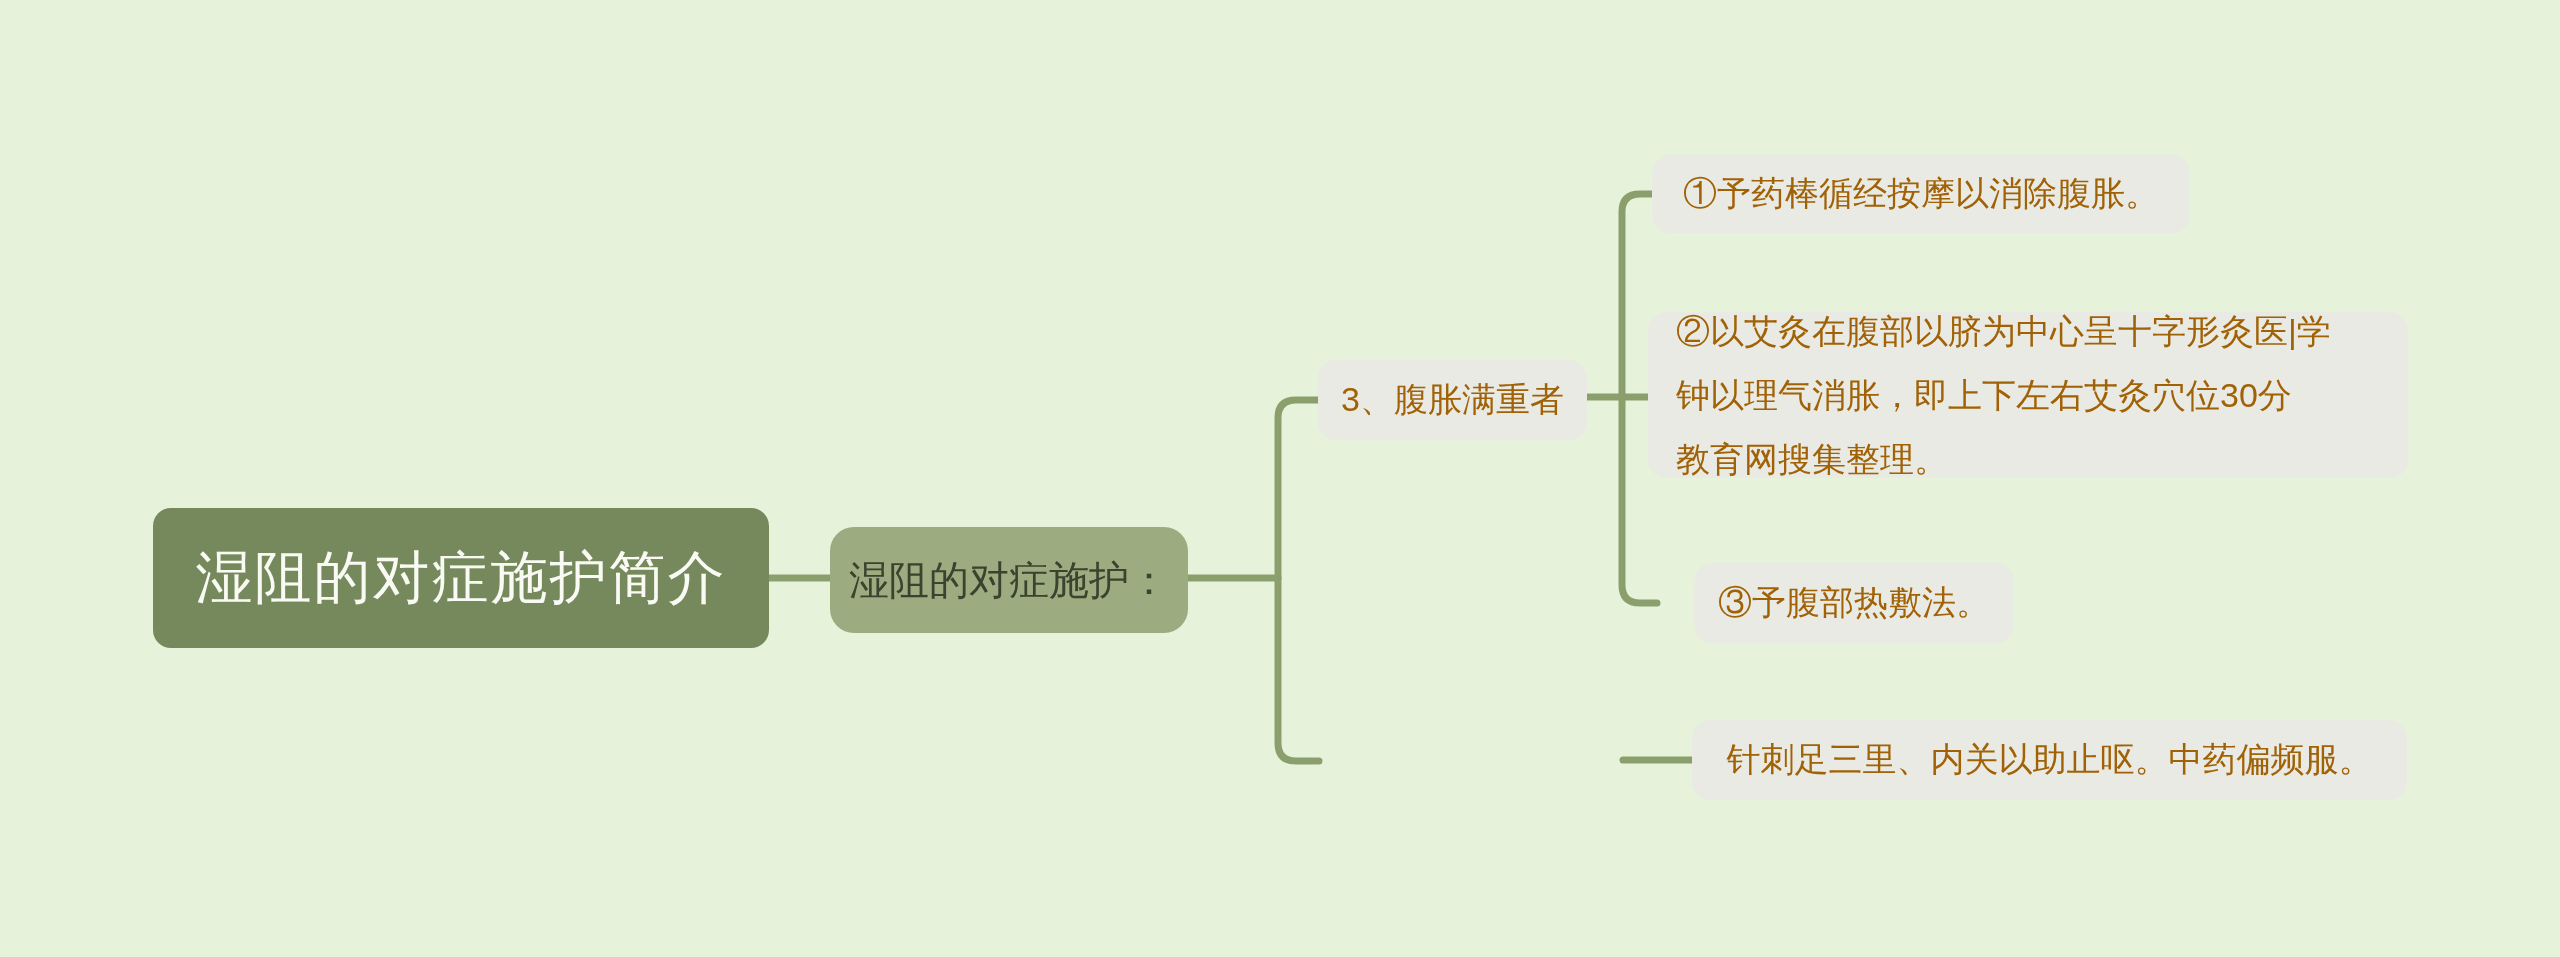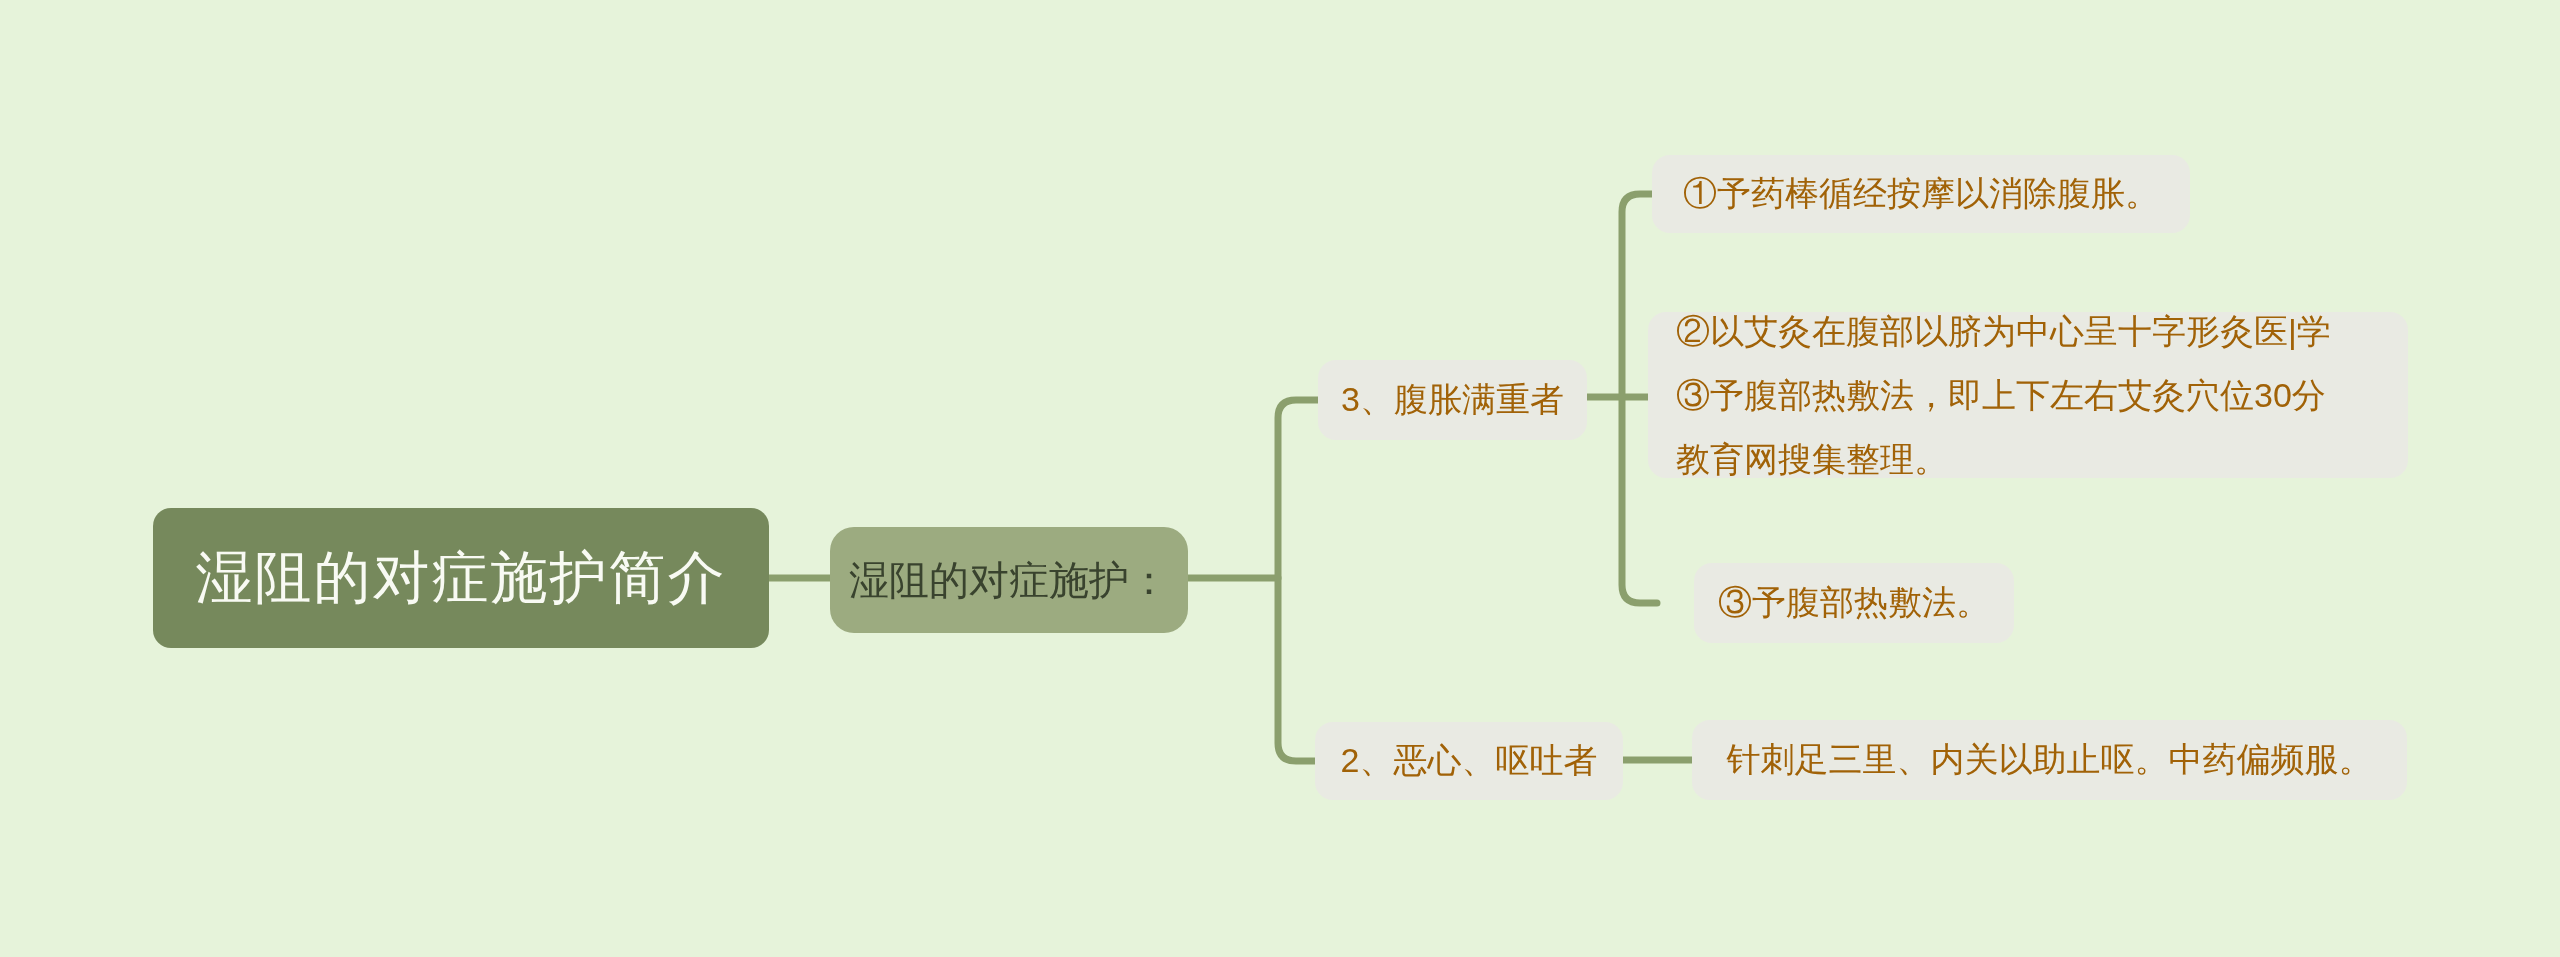--- a/index.html
+++ b/index.html
@@ -97,29 +97,26 @@
   <div class="node node-gray node-branch-1">
     <span>3、腹胀满重者</span>
   </div>
 
   <div class="node node-gray node-leaf-1">
     <span>①予药棒循经按摩以消除腹胀。</span>
   </div>
 
   <div class="node node-gray node-leaf-2">
     <div>②以艾灸在腹部以脐为中心呈十字形灸医|学</div>
-    <div>③予腹部热敷法，即上下左右艾灸穴位30分</div>
+    <div>钟以理气消胀，即上下左右艾灸穴位30分</div>
     <div>教育网搜集整理。</div>
   </div>
 
   <div class="node node-gray node-leaf-3">
     <span>③予腹部热敷法。</span>
   </div>
 
-  <div class="node node-gray node-branch-2">
-    <span>2、恶心、呕吐者</span>
-  </div>
 
   <div class="node node-gray node-leaf-4">
     <span>针刺足三里、内关以助止呕。中药偏频服。</span>
   </div>
 
 </div>
 
 </body></html>

